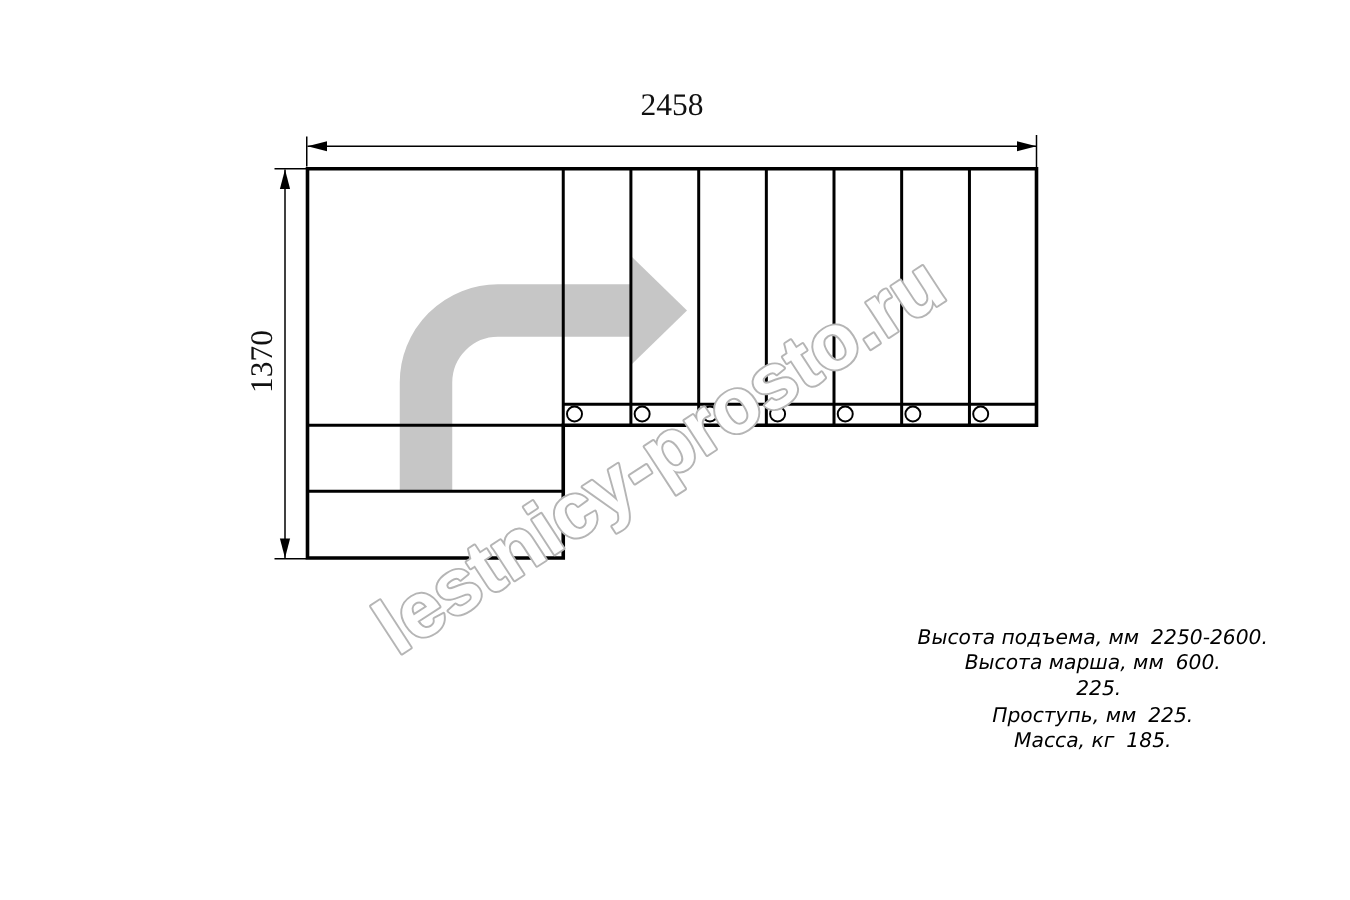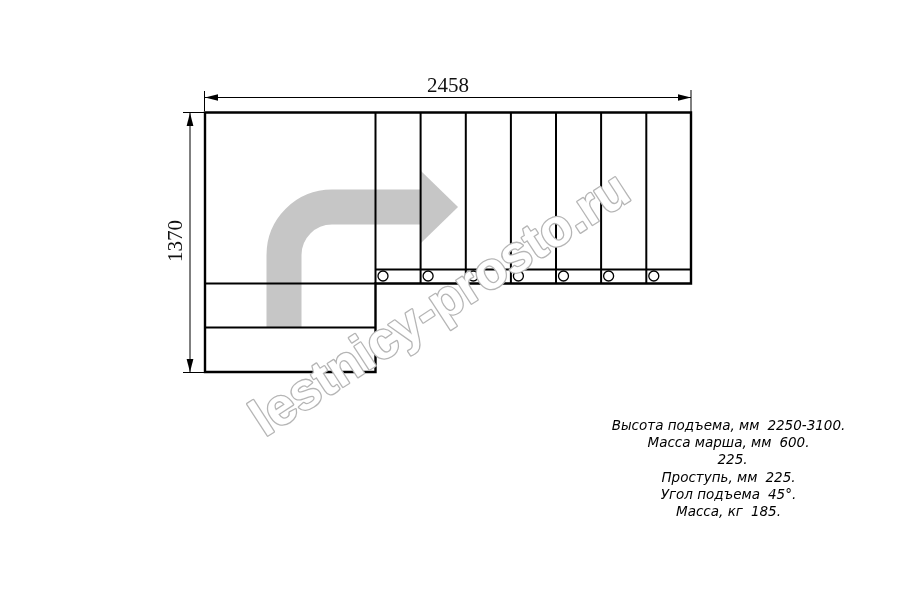--- a/index.html
+++ b/index.html
@@ -22,21 +22,21 @@
   }
   .dim-label {
     position: absolute;
     font-family: "Liberation Serif", serif;
     font-size: 21px;
     color: #111;
     white-space: nowrap;
   }
   .dim-label.horizontal {
     left: 448px;
-    top: 85px;
+    top: 70px;
     transform: translate(-50%, -50%);
   }
   .dim-label.vertical {
     left: 175px;
     top: 241px;
     transform: translate(-50%, -50%) rotate(-90deg);
   }
   .spec-table {
     position: absolute;
     left: 613px;
@@ -118,36 +118,32 @@
     <text x="449" y="318" transform="rotate(-33 449 318)" text-anchor="middle" font-family="Liberation Sans, sans-serif" font-weight="bold" font-size="52" fill="#ffffff" stroke="#b5b5b5" stroke-width="2.6" paint-order="stroke" stroke-linejoin="round">lestnicy-prosto.ru</text>
   </svg>
 
   <div class="dim-label horizontal">2458</div>
 
   <div class="dim-label vertical">1370</div>
 
   <div class="spec-table">
     <div class="spec-row">
       <span class="spec-label">Высота подъема, мм</span>
-      <span class="spec-value">2250-3100.</span>
+      <span class="spec-value">2250-2600.</span>
     </div>
     <div class="spec-row">
-      <span class="spec-label">Масса марша, мм</span>
+      <span class="spec-label">Высота марша, мм</span>
       <span class="spec-value">600.</span>
     </div>
     <div class="spec-row">
       <span class="spec-value">225.</span>
     </div>
     <div class="spec-row">
       <span class="spec-label">Проступь, мм</span>
       <span class="spec-value">225.</span>
     </div>
     <div class="spec-row">
-      <span class="spec-label">Угол подъема</span>
-      <span class="spec-value">45°.</span>
-    </div>
-    <div class="spec-row">
       <span class="spec-label">Масса, кг</span>
       <span class="spec-value">185.</span>
     </div>
   </div>
 
 </div>
 
 </body></html>

